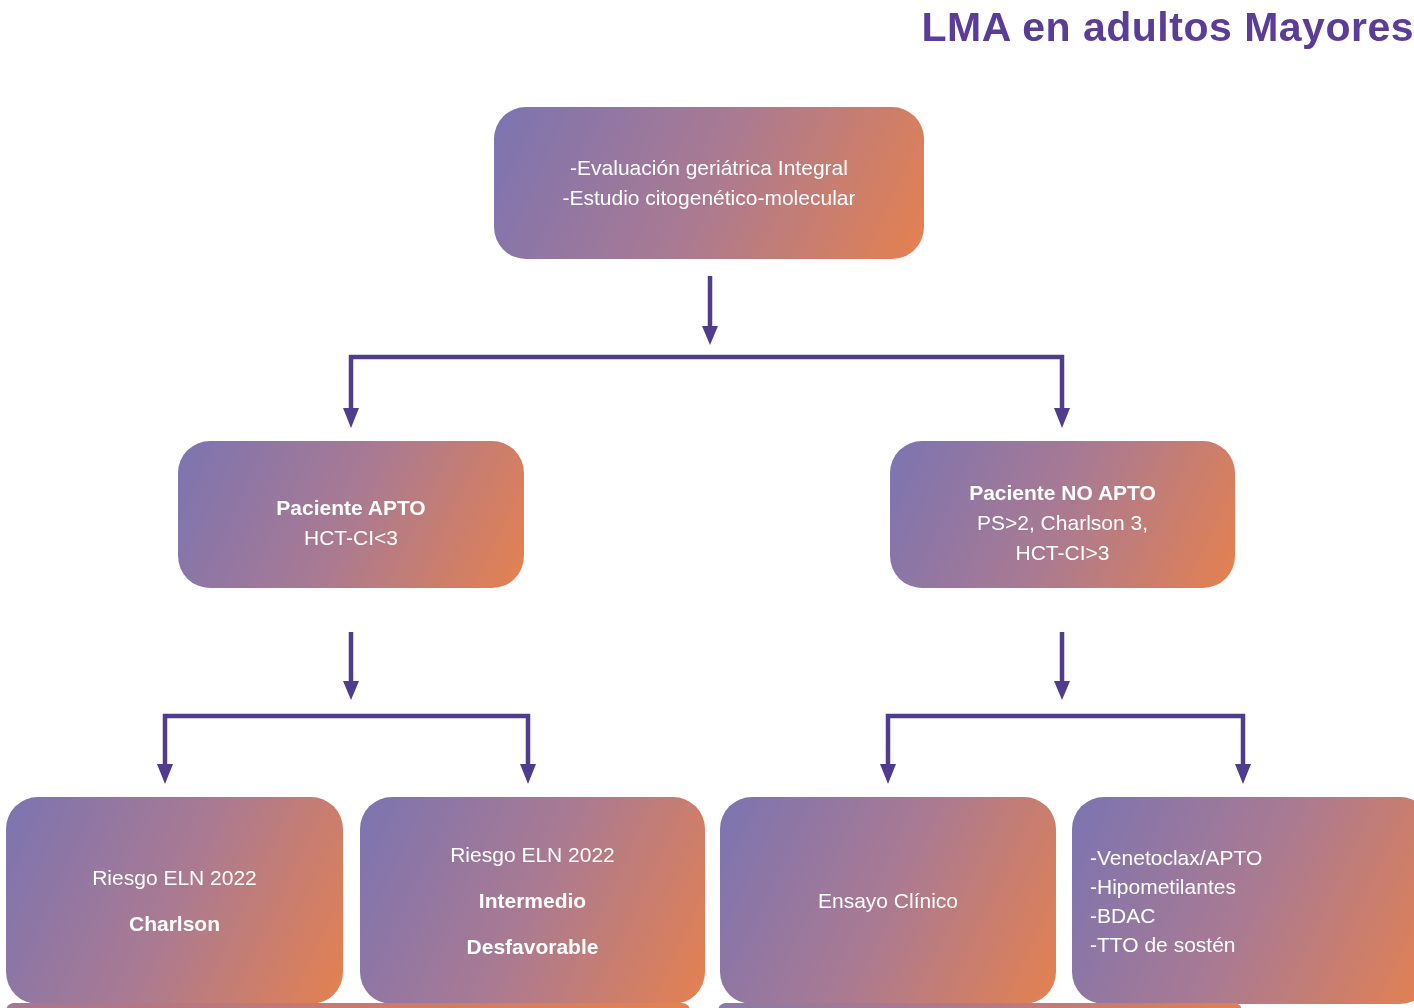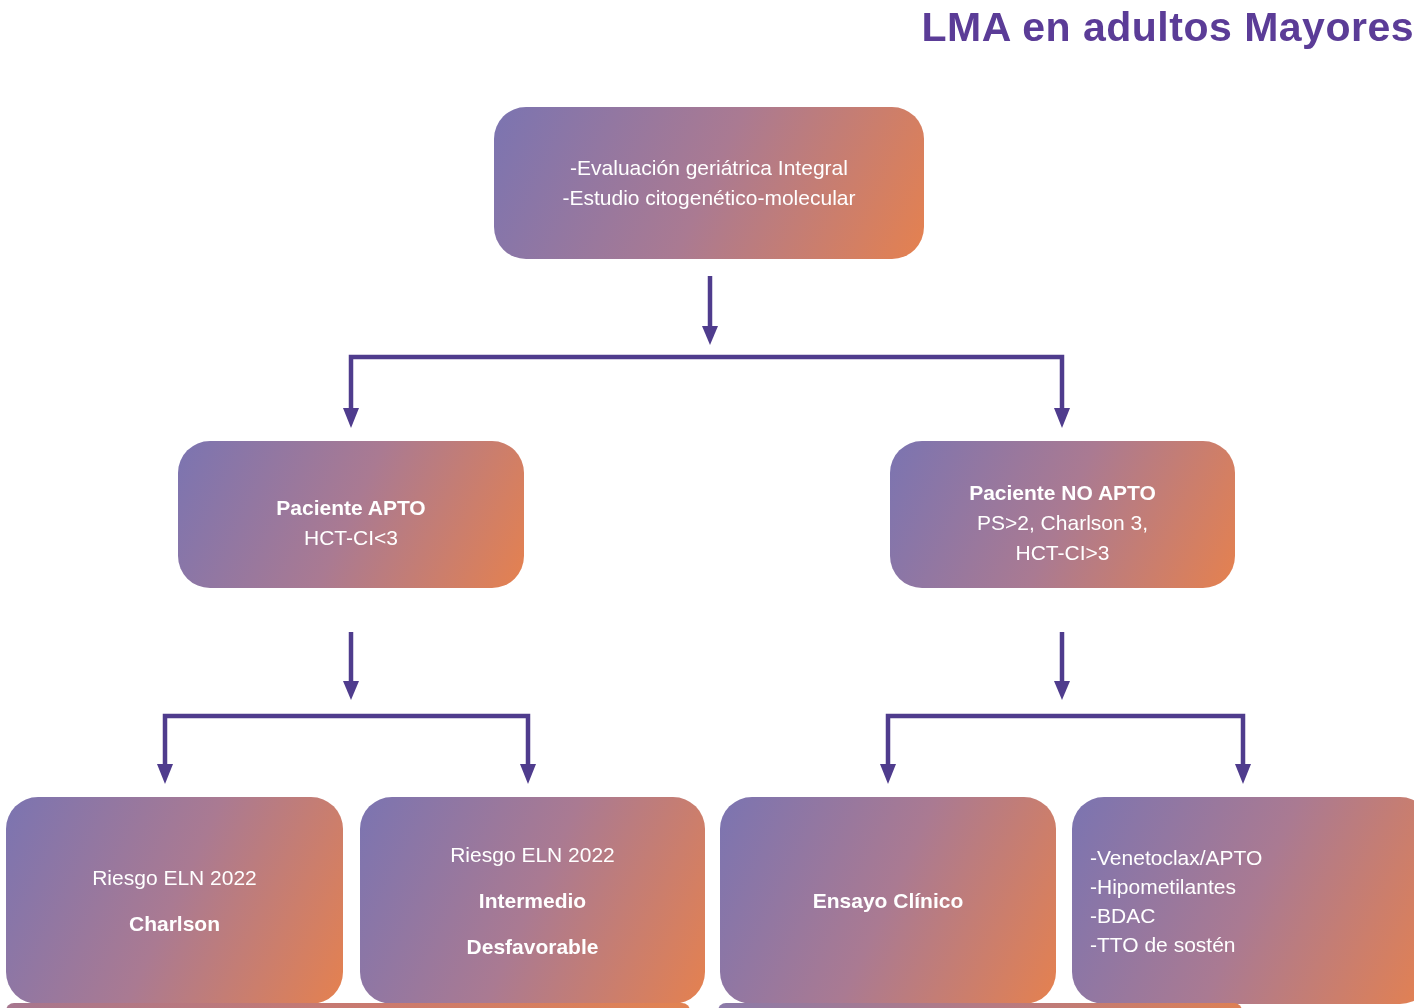--- a/index.html
+++ b/index.html
@@ -118,21 +118,21 @@
     <div>Riesgo ELN 2022</div>
     <div class="bold">Charlson</div>
   </div>
 
   <div class="node" style="left:360px; top:797px; width:345px; height:207px;">
     <div>Riesgo ELN 2022</div>
     <div class="bold">Intermedio</div>
     <div class="bold">Desfavorable</div>
   </div>
 
-  <div class="node" style="left:720px; top:797px; width:336px; height:207px;font-weight:bold;">
+  <div class="node" style="left:720px; top:797px; width:336px; height:207px;">
     <div>Ensayo Clínico</div>
   </div>
 
   <div class="node left-align" style="left:1072px; top:797px; width:334px; height:207px;">
     <div>-Venetoclax/APTO</div>
     <div>-Hipometilantes</div>
     <div>-BDAC</div>
     <div>-TTO de sostén</div>
   </div>
 

